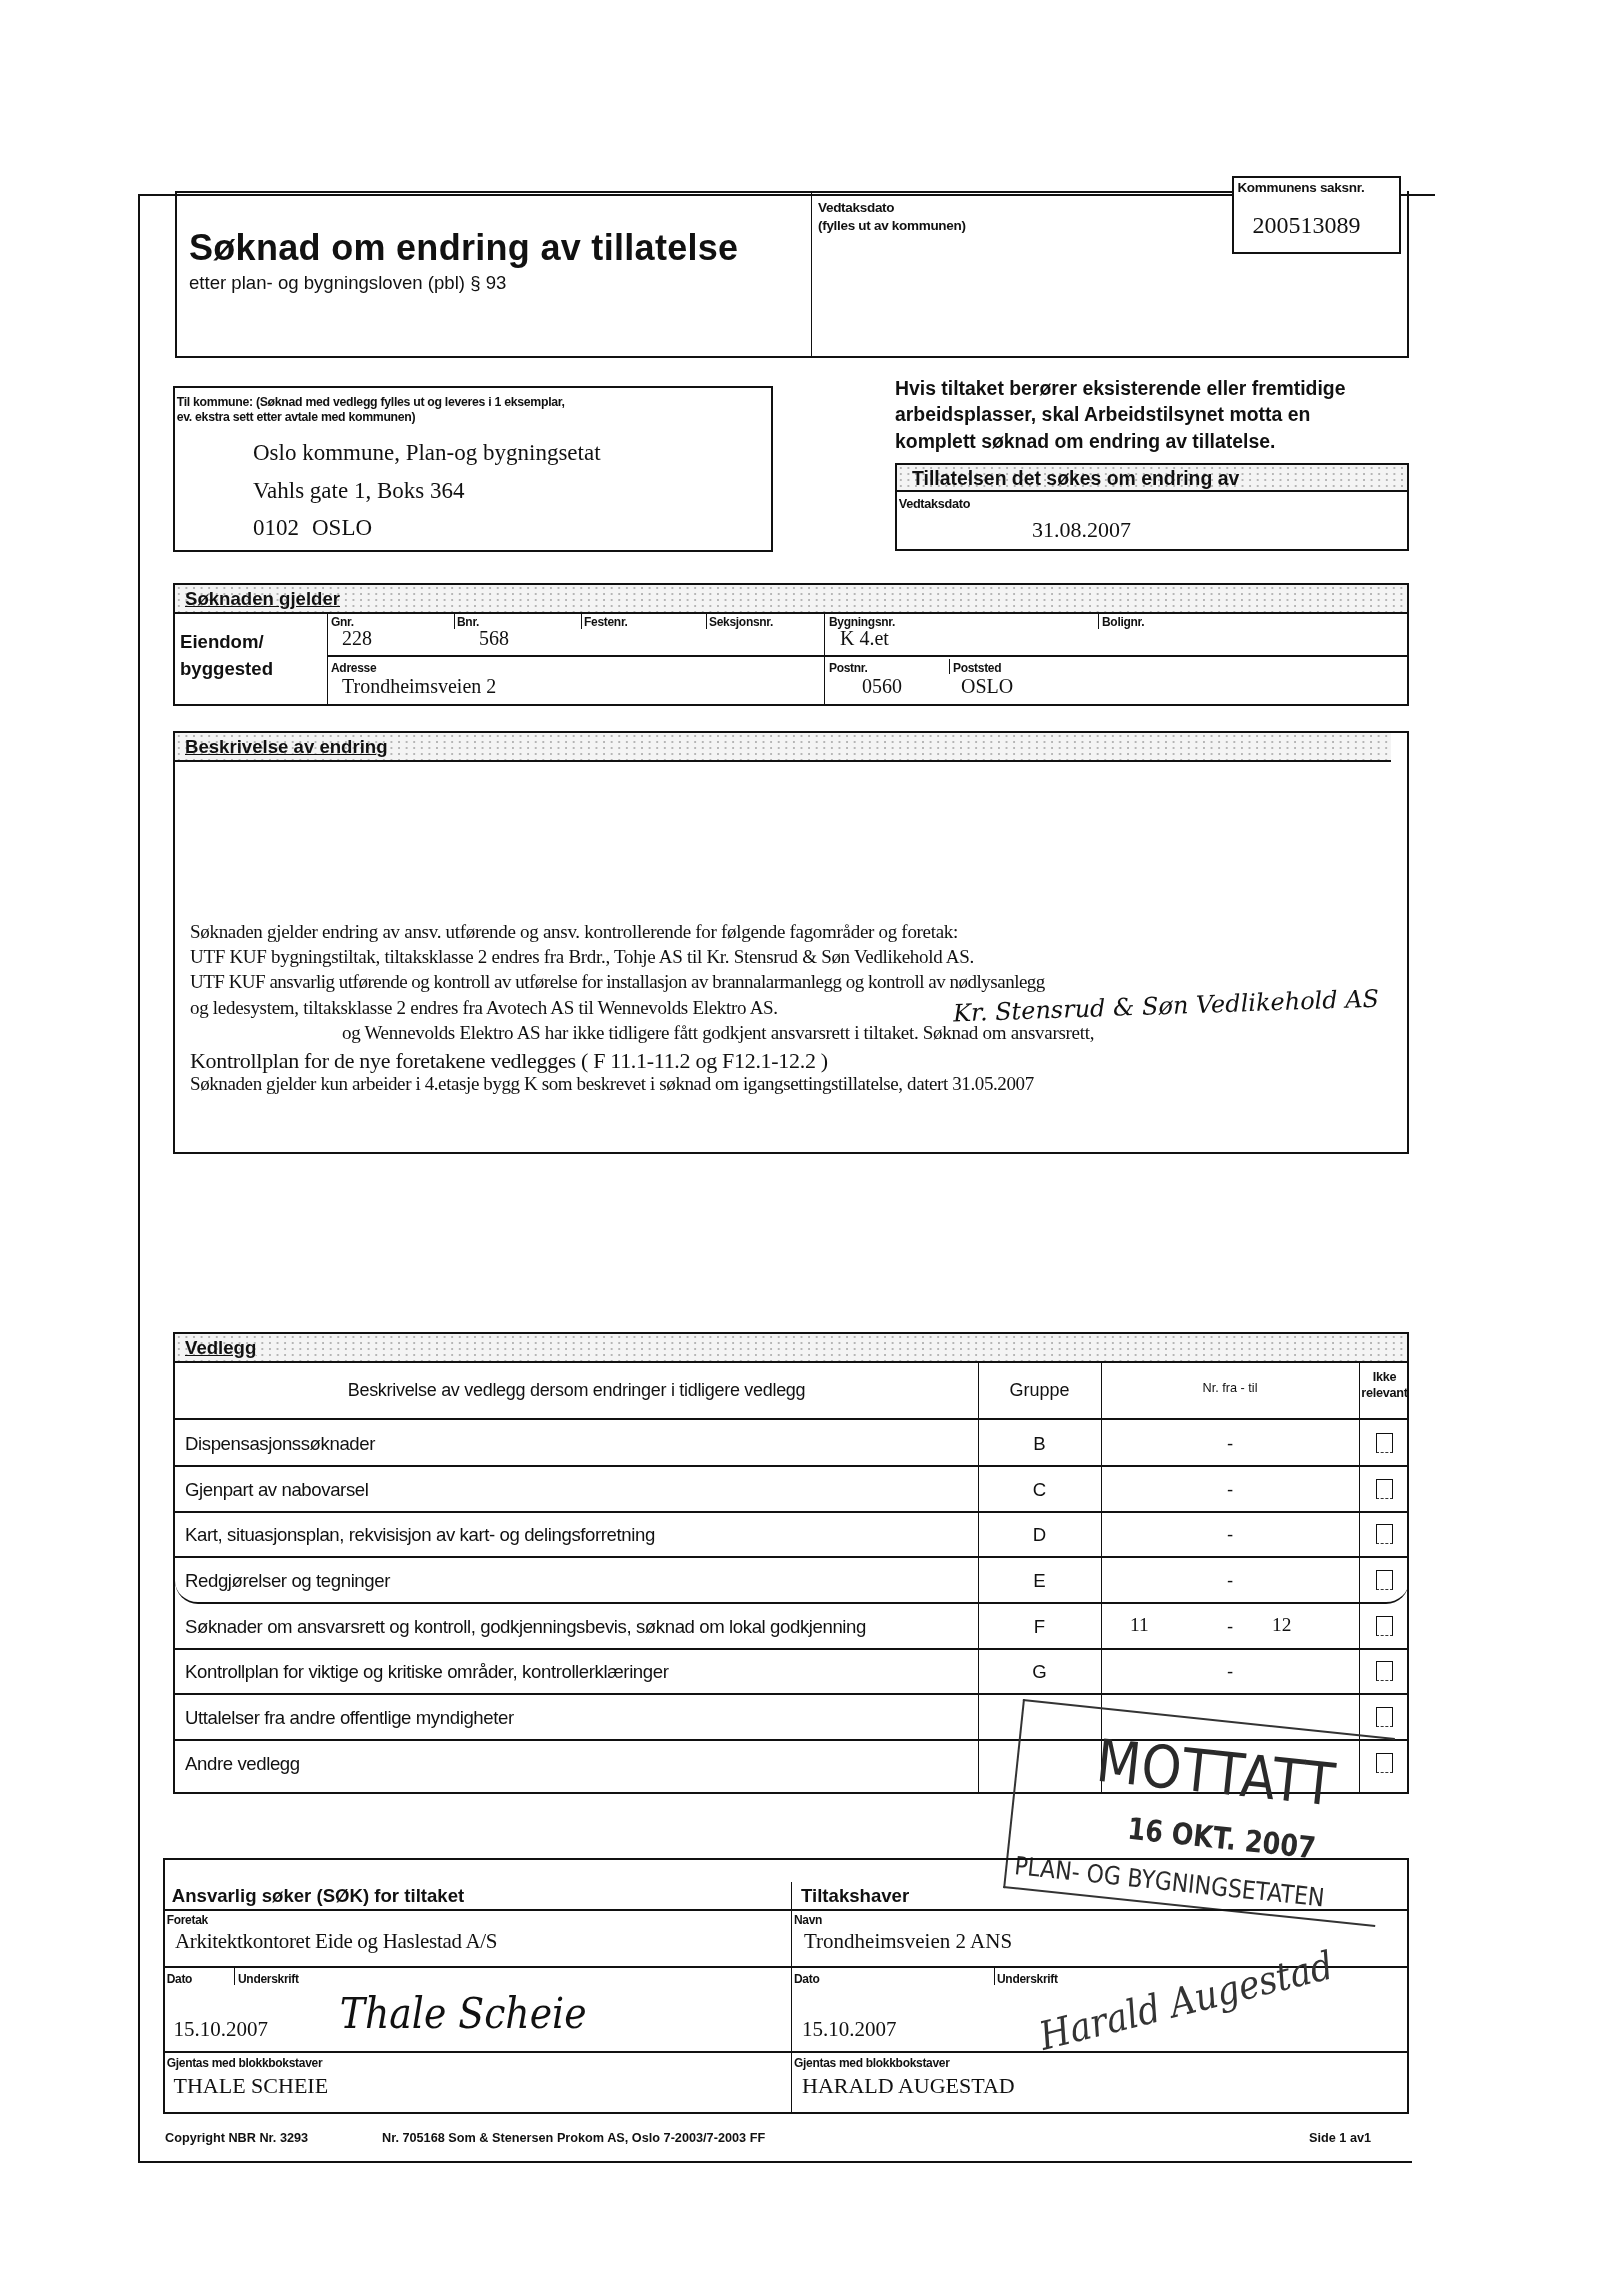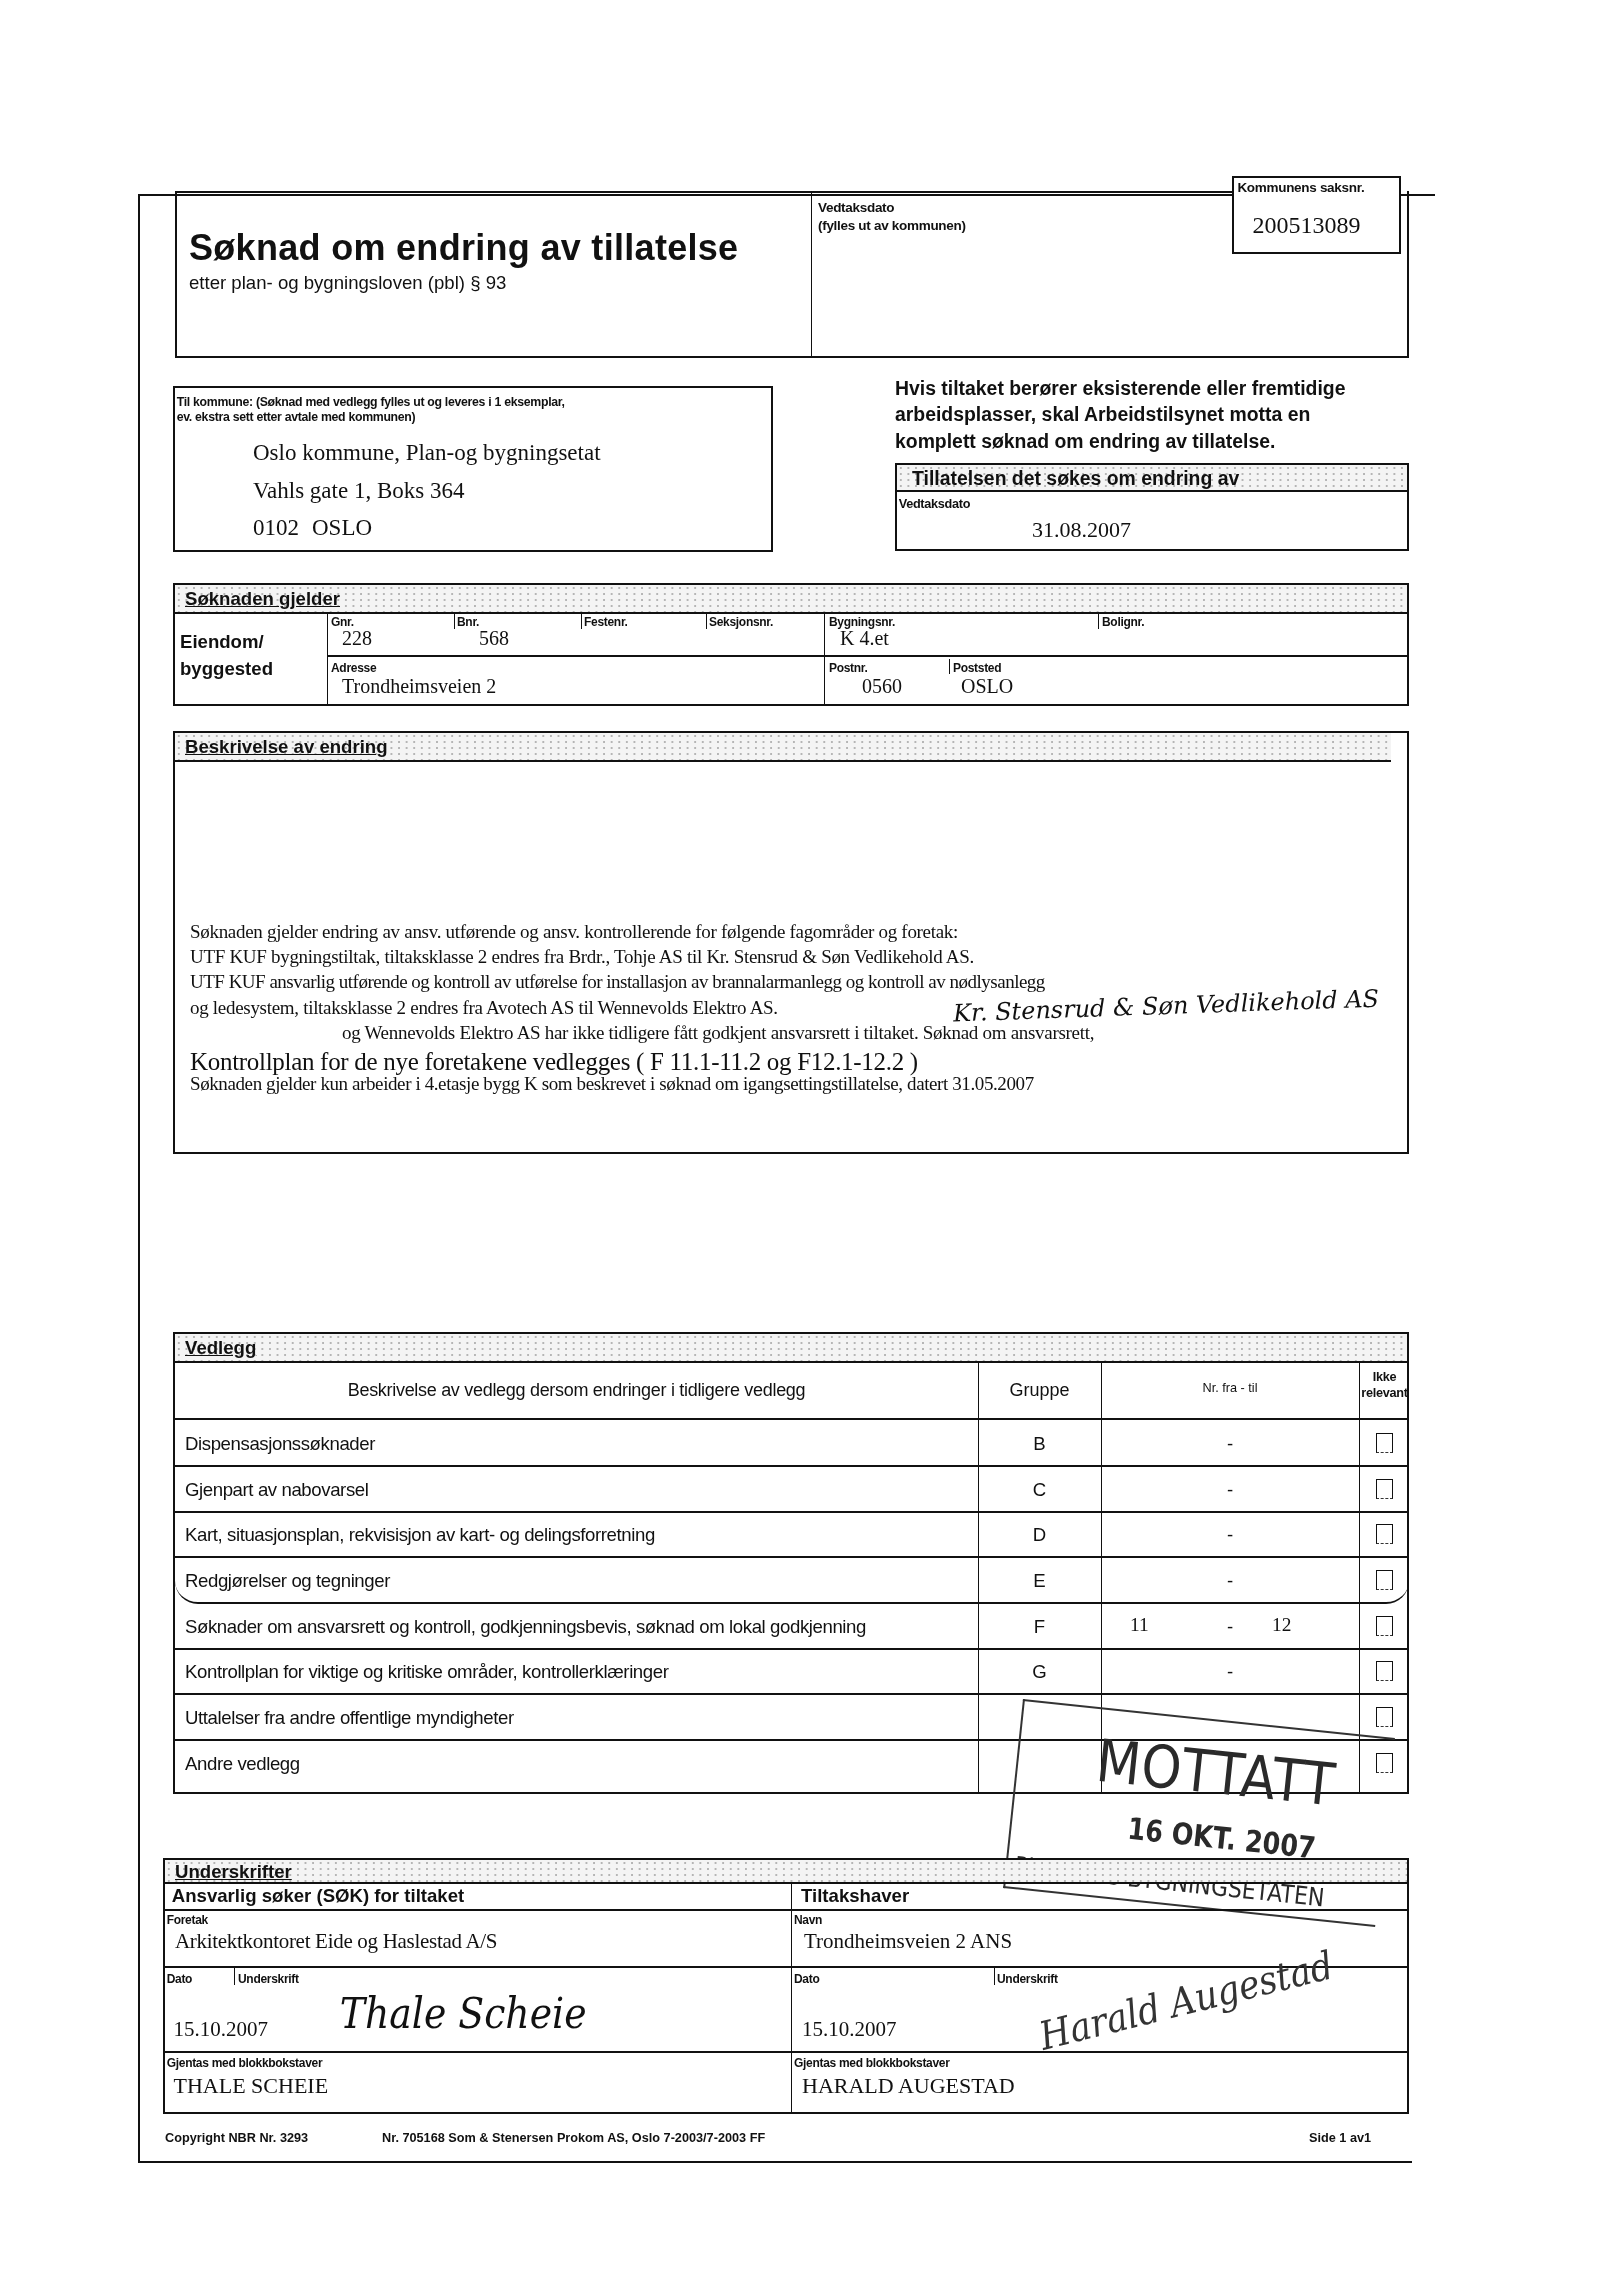--- a/index.html
+++ b/index.html
@@ -93,21 +93,21 @@
 <div class="box" style="left:173px; top:731px; width:1236px; height:423px;">
   <div class="abs shade" style="left:0; top:0; right:16px; height:27px; border-bottom:2.5px solid #111;padding-left:40px;">
     <span class="sec-title">Beskrivelse av endring</span>
   </div>
   <div class="abs serif" style="left:15px; top:188px; font-size:19px; letter-spacing:-0.3px;">Søknaden gjelder endring av ansv. utførende og ansv. kontrollerende for følgende fagområder og foretak:</div>
   <div class="abs serif" style="left:15px; top:213px; font-size:19px; letter-spacing:-0.3px;">UTF KUF bygningstiltak, tiltaksklasse 2 endres fra Brdr., Tohje AS til Kr. Stensrud &amp; Søn Vedlikehold AS.</div>
   <div class="abs serif" style="left:15px; top:238px; font-size:19px; letter-spacing:-0.5px;">UTF KUF ansvarlig utførende og kontroll av utførelse for installasjon av brannalarmanlegg og kontroll av nødlysanlegg</div>
   <div class="abs serif" style="left:15px; top:264px; font-size:19px; letter-spacing:-0.3px;">og ledesystem, tiltaksklasse 2 endres fra Avotech AS til Wennevolds Elektro AS.</div>
   <div class="abs hw" style="left:778px; top:259px; font-size:24px; transform:rotate(-2deg);">Kr. Stensrud &amp; Søn Vedlikehold AS</div>
   <div class="abs serif" style="left:167px; top:289px; font-size:19px; letter-spacing:-0.3px;">og Wennevolds Elektro AS har ikke tidligere fått godkjent ansvarsrett i tiltaket.  Søknad om ansvarsrett,</div>
-  <div class="abs serif" style="left:15px; top:315px; font-size:25px; letter-spacing:-0.3px;">Kontrollplan for de nye foretakene vedlegges ( F 11.1-11.2 og F12.1-12.2 )</div>
+  <div class="abs serif" style="left:15px; top:315px; font-size:22px; letter-spacing:-0.3px;">Kontrollplan for de nye foretakene vedlegges ( F 11.1-11.2 og F12.1-12.2 )</div>
   <div class="abs serif" style="left:15px; top:340px; font-size:19px; letter-spacing:-0.4px;">Søknaden gjelder kun arbeider i  4.etasje bygg K som beskrevet i søknad om igangsettingstillatelse, datert 31.05.2007</div>
 </div>
 
 <div class="box" style="left:173px; top:1332px; width:1236px; height:462px;">
   <div class="abs shade" style="left:0; top:0; right:0; height:27px; border-bottom:2.5px solid #111;">
     <span class="sec-title">Vedlegg</span>
   </div>
 
   <div class="abs" style="left:803px; top:27px; height:433px; border-left:1.7px solid #111;"></div>
   <div class="abs" style="left:926px; top:27px; height:433px; border-left:1.7px solid #111;"></div>
@@ -190,23 +190,20 @@
 </div>
 
 <div class="abs" style="left:1023px; top:1699px; width:397px; height:199px; transform:rotate(6deg); transform-origin:left top;">
   <div class="abs" style="left:0; top:0; width:372px; height:186px; border:2.5px solid #333; border-right:none;"></div>
   <div class="stamp" style="left:80px; top:24px; font-size:51px; letter-spacing:0.8px; transform:scaleY(1.15);">MOTTATT</div>
   <div class="stamp" style="left:101px; top:100px; font-size:30px; font-weight:bold; transform:scaleX(0.85);">16 OKT. 2007</div>
   <div class="stamp" style="left:8.5px; top:152px; font-size:25px; transform:scaleX(0.88); transform-origin:left;">PLAN- OG BYGNINGSETATEN</div>
 </div>
 
 <div class="box" style="left:163px; top:1858px; width:1246px; height:256px;">
-  <div class="abs shade" style="left:0; top:0; right:0; height:22px; border-bottom:2.5px solid #111;">
-    <span class="sec-title" style="top:0.8px;">Underskrifter</span>
-  </div>
   <div class="abs" style="left:626px; top:22px; height:232px; border-left:1.7px solid #111;"></div>
   <div class="abs" style="left:0; top:49px; width:1244px; border-top:2.5px solid #111;"></div>
   <div class="abs" style="left:0; top:106px; width:1244px; border-top:2.5px solid #111;"></div>
   <div class="abs" style="left:0; top:191px; width:1244px; border-top:2.5px solid #111;"></div>
 
   <div class="abs sans-b" style="left:6.8px; top:25px; font-size:18.6px;">Ansvarlig søker (SØK) for tiltaket</div>
   <div class="abs tiny" style="left:1.7px; top:53px;">Foretak</div>
   <div class="abs serif" style="left:10px; top:69px; font-size:21px; letter-spacing:-0.3px;">Arkitektkontoret Eide og Haslestad A/S</div>
   <div class="abs tiny" style="left:1.7px; top:112px;">Dato</div>
   <div class="abs" style="left:69px; top:108px; height:17px; border-left:1.7px solid #111;"></div>

